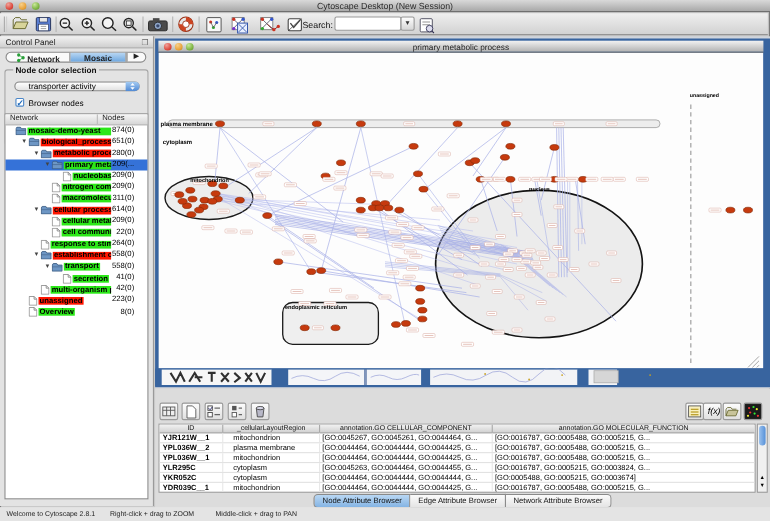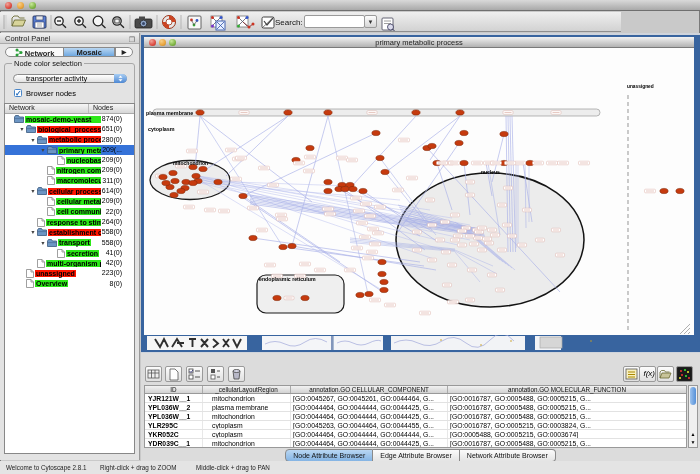--- a/index.html
+++ b/index.html
@@ -1,29 +1,29 @@
 <!DOCTYPE html>
 <html><head><meta charset="utf-8"><style>
 *{margin:0;padding:0;box-sizing:border-box}
 body{font-family:"Liberation Sans",sans-serif;width:700px;height:474px;overflow:hidden;background:#c9c9c9;position:relative;box-shadow:inset 1px 0 0 #7a7a7a,inset -1px 0 0 #7a7a7a,inset 0 -1px 0 #9a9a9a}
 .titlebar{position:absolute;left:0;top:0;width:700px;height:11px;background:linear-gradient(#d9d9d9,#bcbcbc 60%,#a9a9a9);border-bottom:1px solid #6f6f6f;}
 .tl{position:absolute;top:2px;width:7px;height:7px;border-radius:50%;}
 .apptitle{position:absolute;top:1px;width:100%;text-align:center;font-size:8px;color:#2a2a2a}
-.toolbar{position:absolute;left:0;top:12px;width:621px;height:20px;background:linear-gradient(#efefef,#d2d2d2);border-bottom:1px solid #8e8e8e}
+.toolbar{position:absolute;left:0;top:12px;width:698px;height:20px;background:linear-gradient(#efefef,#d2d2d2);border-bottom:1px solid #8e8e8e}
 .search{position:absolute;left:275px;top:6px;font-size:8px;color:#111}
 .sinput{position:absolute;left:304px;top:3px;width:61px;height:13px;background:#fff;border:1px solid #9a9a9a;border-radius:2px}
 .sbtn{position:absolute;left:364px;top:3px;width:13px;height:13px;background:linear-gradient(#fdfdfd,#d6d6d6);border:1px solid #9a9a9a;border-radius:2px;font-size:6px;text-align:center;line-height:12px;color:#333}
 .cpanel{position:absolute;left:0;top:33px;width:140px;height:427px;background:#e3e3e3;border-right:1px solid #9a9a9a}
 .cphead{position:absolute;left:0;top:0;width:139px;height:11px;background:linear-gradient(#f2f2f2,#cfcfcf);border-bottom:1px solid #aaa;font-size:7.5px;color:#222;padding-left:5px;line-height:11px}
 .tabs{position:absolute;left:5px;top:14px;width:128px;height:10px;border:1px solid #8a8a8a;border-radius:5px;background:#fafafa;display:flex;font-size:7.5px;font-weight:bold;color:#222}
 .tabseg{flex:1;text-align:center;line-height:9px;white-space:nowrap}
 .tabsel{background:linear-gradient(#b8d6f2,#6fa8e0);border-left:1px solid #8a8a8a;border-right:1px solid #8a8a8a}
 .tabarr{width:17px;flex:none;text-align:center;line-height:9px;font-size:6px;border-left:1px solid #8a8a8a}
 .fieldset{position:absolute;left:4px;top:30px;width:131px;height:69px;border:1px solid #a8a8a8;border-radius:3px}
-.legend{position:absolute;left:7px;top:-5px;background:#e3e3e3;padding:0 2px;font-size:7.5px;font-weight:normal;color:#111}
+.legend{position:absolute;left:7px;top:-5px;background:#e3e3e3;padding:0 2px;font-size:7.5px;font-weight:bold;color:#111}
 .combo{position:absolute;left:8px;top:10px;overflow:visible;width:114px;height:9px;background:linear-gradient(#ffffff,#e2e2e2);border:1px solid #8a8a8a;border-radius:4.5px;font-size:7.5px;line-height:8px;padding-left:12px;color:#000}
 .cbox{position:absolute;left:9px;top:25px;width:8px;height:8px;background:#fff;border:1.3px solid #4a86c8;border-radius:1.5px;color:#1a66b8;font-size:8px;line-height:7px;font-weight:bold}
 .cblabel{position:absolute;left:21px;top:25px;font-size:7.5px;color:#000}
 .treewrap{position:absolute;left:4px;top:70px;width:131px;height:351px;background:#fff;border:1px solid #888}
 .treehead{height:10px;background:linear-gradient(#f6f6f6,#d6d6d6);border-bottom:1px solid #aaa;display:flex;font-size:7px;color:#222}
 .tree{font-size:7px;font-weight:bold;color:#000}
 .mdi{position:absolute;left:141px;top:33px;width:559px;height:320px;background:#cfd4dc}
 .win{position:absolute;left:0px;top:2px;width:559px;height:316px;background:#38649f;border-radius:0}
 .wtitle{position:absolute;left:3px;top:2px;width:550px;height:11px;background:linear-gradient(#f2f2f2,#b2b2b2);border-bottom:1px solid #7a7a7a;font-size:7.5px;color:#222;text-align:center;line-height:11px}
 .dpanel{position:absolute;left:141px;top:353px;width:559px;height:110px;background:#dcdcdc}
@@ -43,20 +43,21 @@
 .btabs{position:absolute;left:141px;top:449px;width:559px;height:13px;display:flex;justify-content:center;font-size:7px;color:#111}
 .btab{border:1px solid #8a8a8a;background:linear-gradient(#fbfbfb,#e4e4e4);padding:0 7px;line-height:11px;white-space:nowrap}
 .btabsel{background:linear-gradient(#b9d7f3,#84b4e4);}
 .statusbar{position:absolute;left:0;top:461px;width:700px;height:13px;background:#e4e4e4;font-size:6.3px;color:#222;line-height:13px}
 </style></head>
 <body>
 <div class="titlebar">
   <div class="tl" style="left:5px;background:radial-gradient(circle at 35% 30%,#f0a39a,#dd4b40 60%,#b03328)"></div>
   <div class="tl" style="left:17px;background:radial-gradient(circle at 35% 30%,#f8d08a,#e9a43c 60%,#bb7d22)"></div>
   <div class="tl" style="left:29px;background:radial-gradient(circle at 35% 30%,#c8e89a,#7fb544 60%,#5d8c2d)"></div>
+  <div class="apptitle">Cytoscape Desktop (New Session)</div>
 </div>
 <div class="toolbar"><svg width="700" height="20">
 <g>
 <line x1="4" y1="3" x2="4" y2="17" stroke="#aaa" stroke-width="1"></line>
         <line x1="6" y1="3" x2="6" y2="17" stroke="#cfcfcf" stroke-width="1"></line>
 
 <path d="M12,14 l2.5,-6 h11 l-2.5,6 z" fill="#d8d49a" stroke="#6b6b33" stroke-width="0.9"></path>
 <path d="M12,14 v-8 l2,-2 h4 l1.5,2 h5" fill="none" stroke="#6b6b33" stroke-width="0.9"></path>
 
 <rect x="33" y="4" width="13" height="12" rx="1" fill="#5b7fd4" stroke="#27355e" stroke-width="0.9"></rect>

